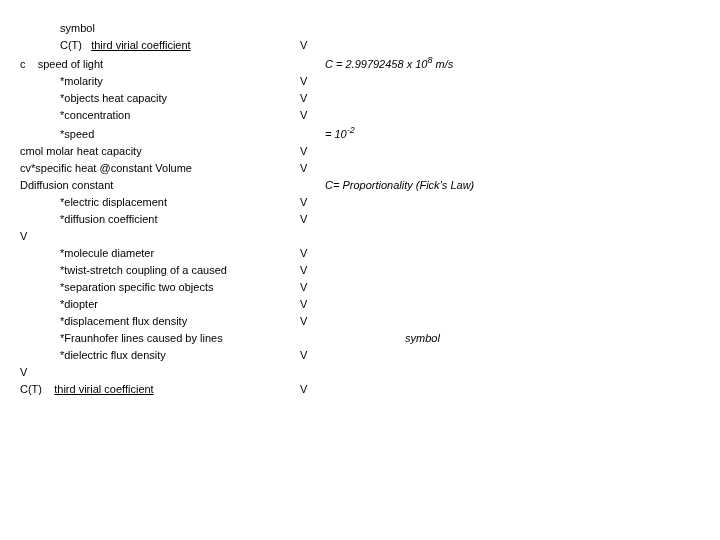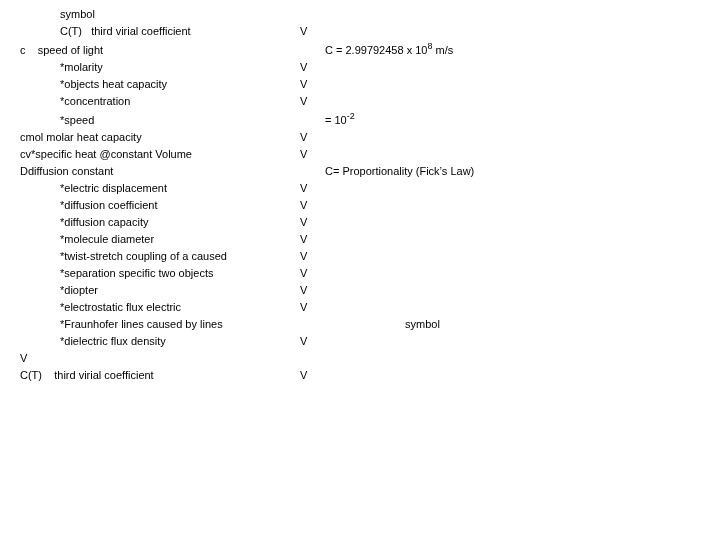--- a/index.html
+++ b/index.html
@@ -13,44 +13,46 @@
       font-size: 11px;
       color: #000;
       width: 720px;
       height: 540px;
       overflow: hidden;
       position: relative;
     }
     .page {
       width: 592px;
       height: 540px;
-      padding: 6px 20px;
+      padding: 20px 20px;
       position: relative;
     }
     .row {
       display: flex;
       align-items: baseline;
       line-height: 1.55;
     }
     .col-symbol {
       width: 280px;
       flex-shrink: 0;
     }
     .col-v {
       width: 25px;
       flex-shrink: 0;
     }
     .col-value {
       width: 300px;
       flex-shrink: 0;
+      font-style: italic;
     }
     .indent1 {
       padding-left: 40px;
     }
     .underline {
+      text-decoration: underline;
     }
     sup {
       font-size: 9px;
       vertical-align: super;
     }
   </style>
 </head>
 <body>
 
 <div class="page">
@@ -128,21 +130,20 @@
     <div class="col-value"></div>
   </div>
 
   <div class="row">
     <div class="col-symbol indent1">*diffusion coefficient</div>
     <div class="col-v">V</div>
     <div class="col-value"></div>
   </div>
 
   <div class="row">
-    <div class="col-symbol indent1">*diffusion capacity</div>
     <div class="col-v">V</div>
     <div class="col-value"></div>
   </div>
 
   <div class="row">
     <div class="col-symbol indent1">*molecule diameter</div>
     <div class="col-v">V</div>
     <div class="col-value"></div>
   </div>
 
@@ -158,21 +159,21 @@
     <div class="col-value"></div>
   </div>
 
   <div class="row">
     <div class="col-symbol indent1">*diopter</div>
     <div class="col-v">V</div>
     <div class="col-value"></div>
   </div>
 
   <div class="row">
-    <div class="col-symbol indent1">*electrostatic flux electric</div>
+    <div class="col-symbol indent1">*displacement flux density</div>
     <div class="col-v">V</div>
     <div class="col-value"></div>
   </div>
 
   <div class="row">
     <div class="col-symbol indent1">*Fraunhofer lines caused by lines</div>
     <div class="col-v"></div>
     <div class="col-value" style="padding-left: 80px;">symbol</div>
   </div>
 

